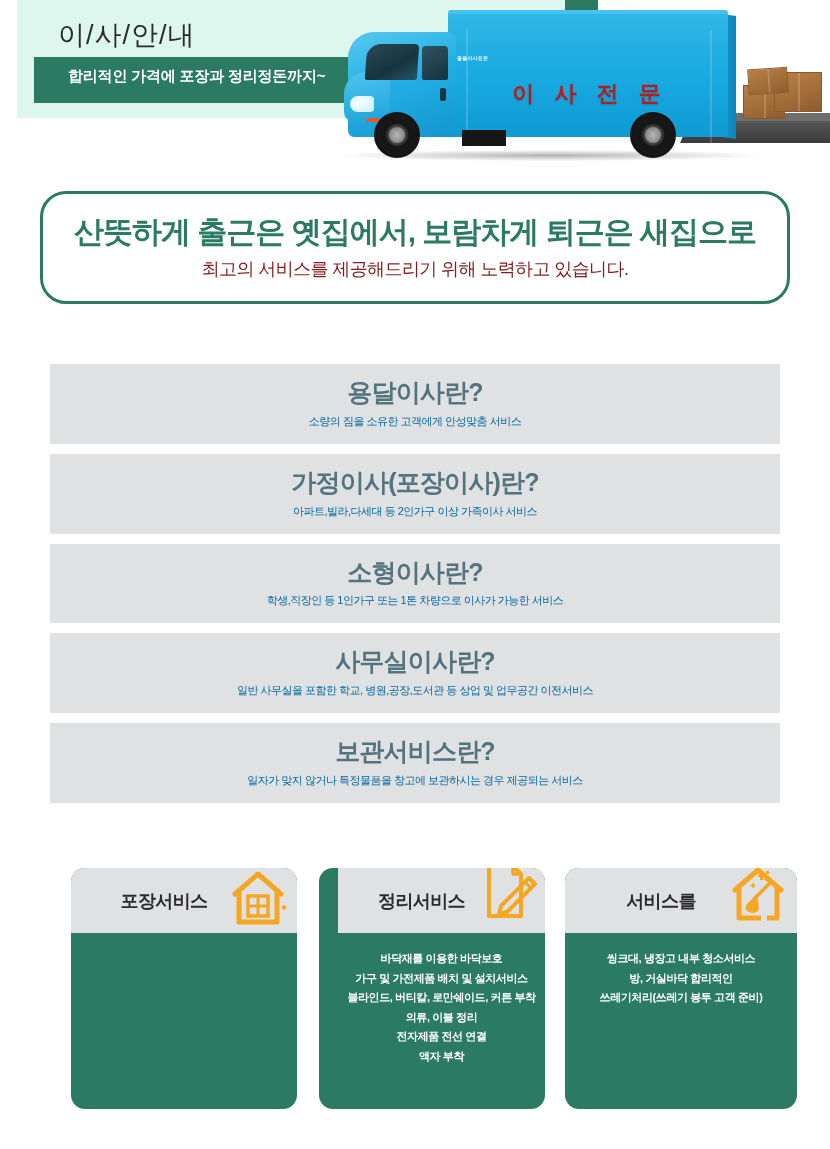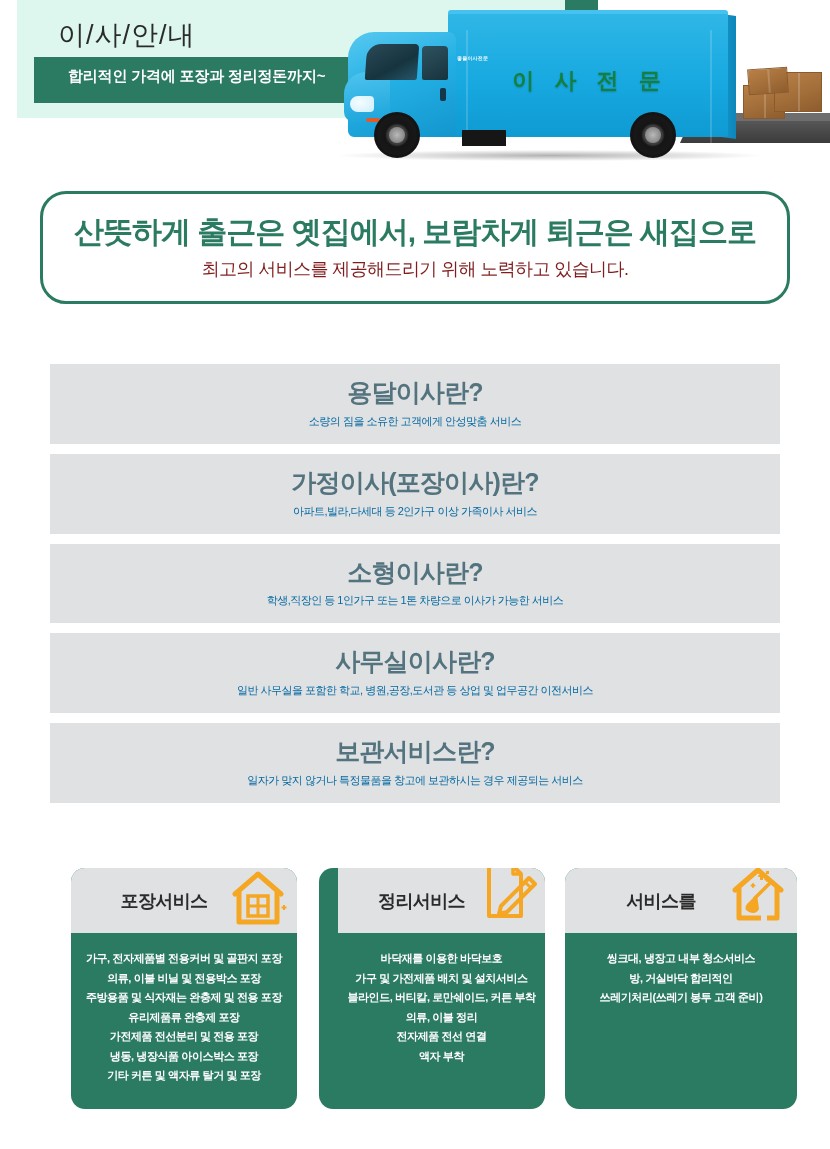--- a/index.html
+++ b/index.html
@@ -65,22 +65,22 @@
   .box-edge {
     position:absolute; left:392px; top:14px; width:14px; height:123px;
     background:linear-gradient(90deg,#1496c9,#0d86bb);
     transform:skewY(8deg); transform-origin:left top;
   }
   .box-rib {
     position:absolute; top:16px; width:2px; height:118px;
     background:rgba(255,255,255,.16);
   }
   .box-label {
-    position:absolute; left:170px; top:66px; width:180px;
-    text-align:center; color:#15803d; font-size:22px; font-weight:bold;
+    position:absolute; left:170px; top:79px; width:180px;
+    text-align:center; color:#b91c1c; font-size:22px; font-weight:bold;
     letter-spacing:7px; text-shadow:0 1px 2px rgba(0,0,0,.2);
   }
   .box-logo {
     position:absolute; left:127px; top:55px;
     color:#ffffff; font-size:5px; font-weight:bold; letter-spacing:.2px;
     opacity:.95;
   }
   .cab {
     position:absolute; left:18px; top:32px; width:108px; height:105px;
     background:linear-gradient(160deg,#58c9f0 0%,#24b0e4 45%,#1296cd 100%);
@@ -283,29 +283,20 @@
       <div class="card-icon">
         <svg viewBox="0 0 62 72" width="62" height="72">
           <path d="M8 34 L31 14 L54 34" fill="none" stroke="#f5a623" stroke-width="5" stroke-linecap="round" stroke-linejoin="round"></path>
           <path d="M12 32 L12 62 L50 62 L50 32" fill="none" stroke="#f5a623" stroke-width="5" stroke-linejoin="round"></path>
           <rect x="21" y="36" width="20" height="20" fill="none" stroke="#f5a623" stroke-width="3.5"></rect>
           <line x1="31" y1="36" x2="31" y2="56" stroke="#f5a623" stroke-width="3"></line>
           <line x1="21" y1="46" x2="41" y2="46" stroke="#f5a623" stroke-width="3"></line>
           <path d="M57 45 l0 5 M54.5 47.5 l5 0" stroke="#f5a623" stroke-width="2"></path>
         </svg>
       </div>
-    </div>
-    <div class="card-body">
-      <div class="card-line">가구, 전자제품별 전용커버 및 골판지 포장</div>
-      <div class="card-line">의류, 이불 비닐 및 전용박스 포장</div>
-      <div class="card-line">주방용품 및 식자재는 완충제 및 전용 포장</div>
-      <div class="card-line">유리제품류 완충제 포장</div>
-      <div class="card-line">가전제품 전선분리 및 전용 포장</div>
-      <div class="card-line">냉동, 냉장식품 아이스박스 포장</div>
-      <div class="card-line">기타 커튼 및 액자류 탈거 및 포장</div>
     </div>
   </div>
 
   <div class="card c2">
     <div class="card-head">
       <div class="card-title">정리서비스</div>
       <div class="card-icon">
         <svg viewBox="0 0 62 72" width="62" height="72">
           <path d="M14 6 L38 6 L46 14 L46 56 L14 56 Z" fill="none" stroke="#f5a623" stroke-width="4" stroke-linejoin="round"></path>
           <path d="M38 6 L38 14 L46 14" fill="none" stroke="#f5a623" stroke-width="3.5" stroke-linejoin="round"></path>

